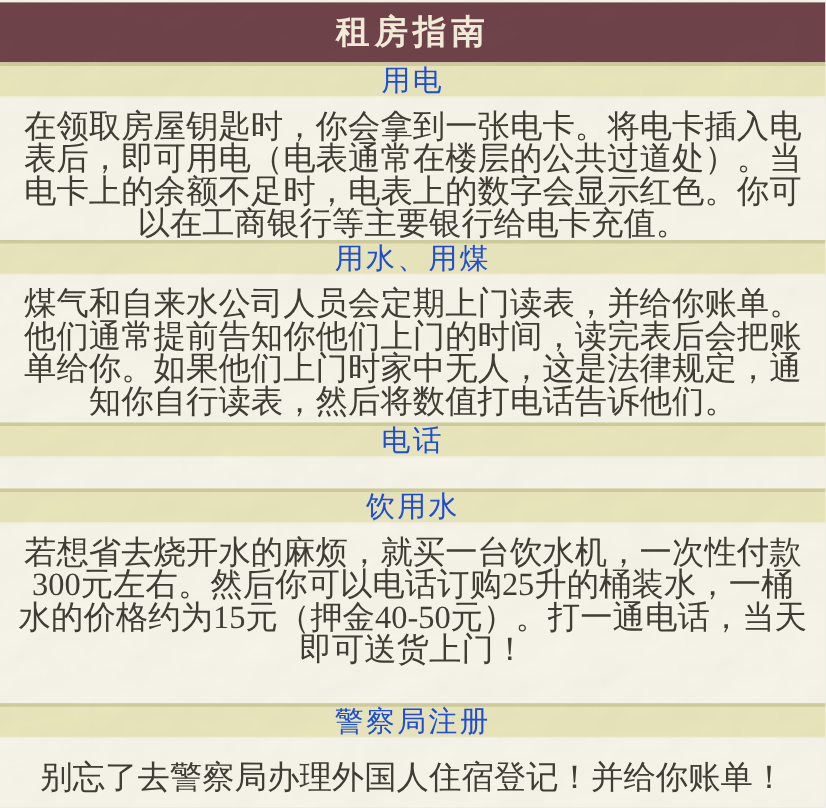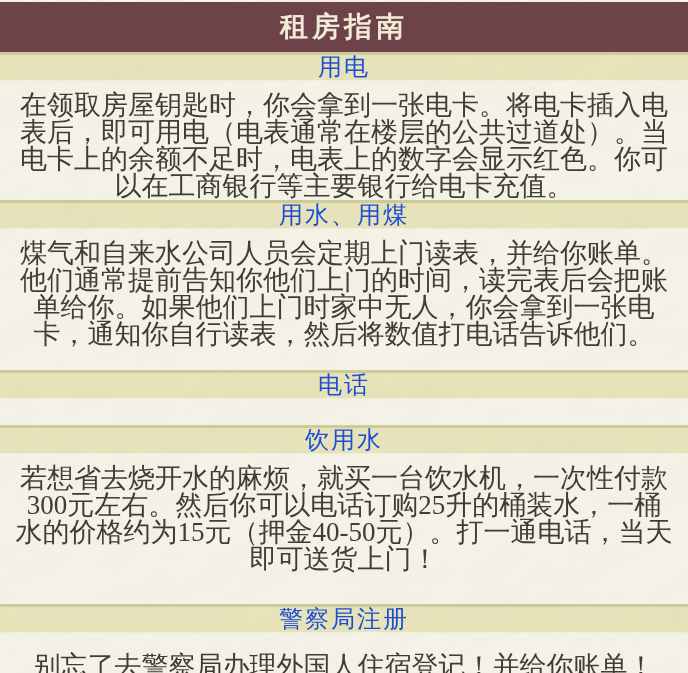--- a/index.html
+++ b/index.html
@@ -59,21 +59,21 @@
   .body{
     margin:11px 14px 0;
     font-size:27px;
     line-height:27px;
     text-align:center;
     color:#403d35;
     font-family:"Liberation Serif","DejaVu Serif",serif;
   }
   
   .section-water   {margin-top:0;}
-  .section-phone   {margin-top:22px;}
+  .section-phone   {margin-top:4px;}
   .section-drinking{margin-top:26px;}
   .section-police  {margin-top:31px;}
   .section-phone  .body{margin-top:13px;}
   .section-police .body{margin-top:20px;}
 </style>
 </head>
 <body>
 
 <div class="poster">
 
@@ -85,21 +85,21 @@
     <div class="band">
       <span class="heading">用电</span>
     </div>
     <p class="body">在领取房屋钥匙时，你会拿到一张电卡。将电卡插入电表后，即可用电（电表通常在楼层的公共过道处）。当电卡上的余额不足时，电表上的数字会显示红色。你可以在工商银行等主要银行给电卡充值。</p>
   </section>
 
   <section class="section section-water">
     <div class="band">
       <span class="heading">用水、用煤</span>
     </div>
-    <p class="body">煤气和自来水公司人员会定期上门读表，并给你账单。他们通常提前告知你他们上门的时间，读完表后会把账单给你。如果他们上门时家中无人，你会拿到一张电卡，通知你自行读表，然后将数值打电话告诉他们。</p>
+    <p class="body">煤气和自来水公司人员会定期上门读表，并给你账单。他们通常提前告知你他们上门的时间，读完表后会把账单给你。如果他们上门时家中无人，这是法律规定，通知你自行读表，然后将数值打电话告诉他们。</p>
   </section>
 
   <section class="section section-phone">
     <div class="band">
       <span class="heading">电话</span>
     </div>
   </section>
 
   <section class="section section-drinking">
     <div class="band">

